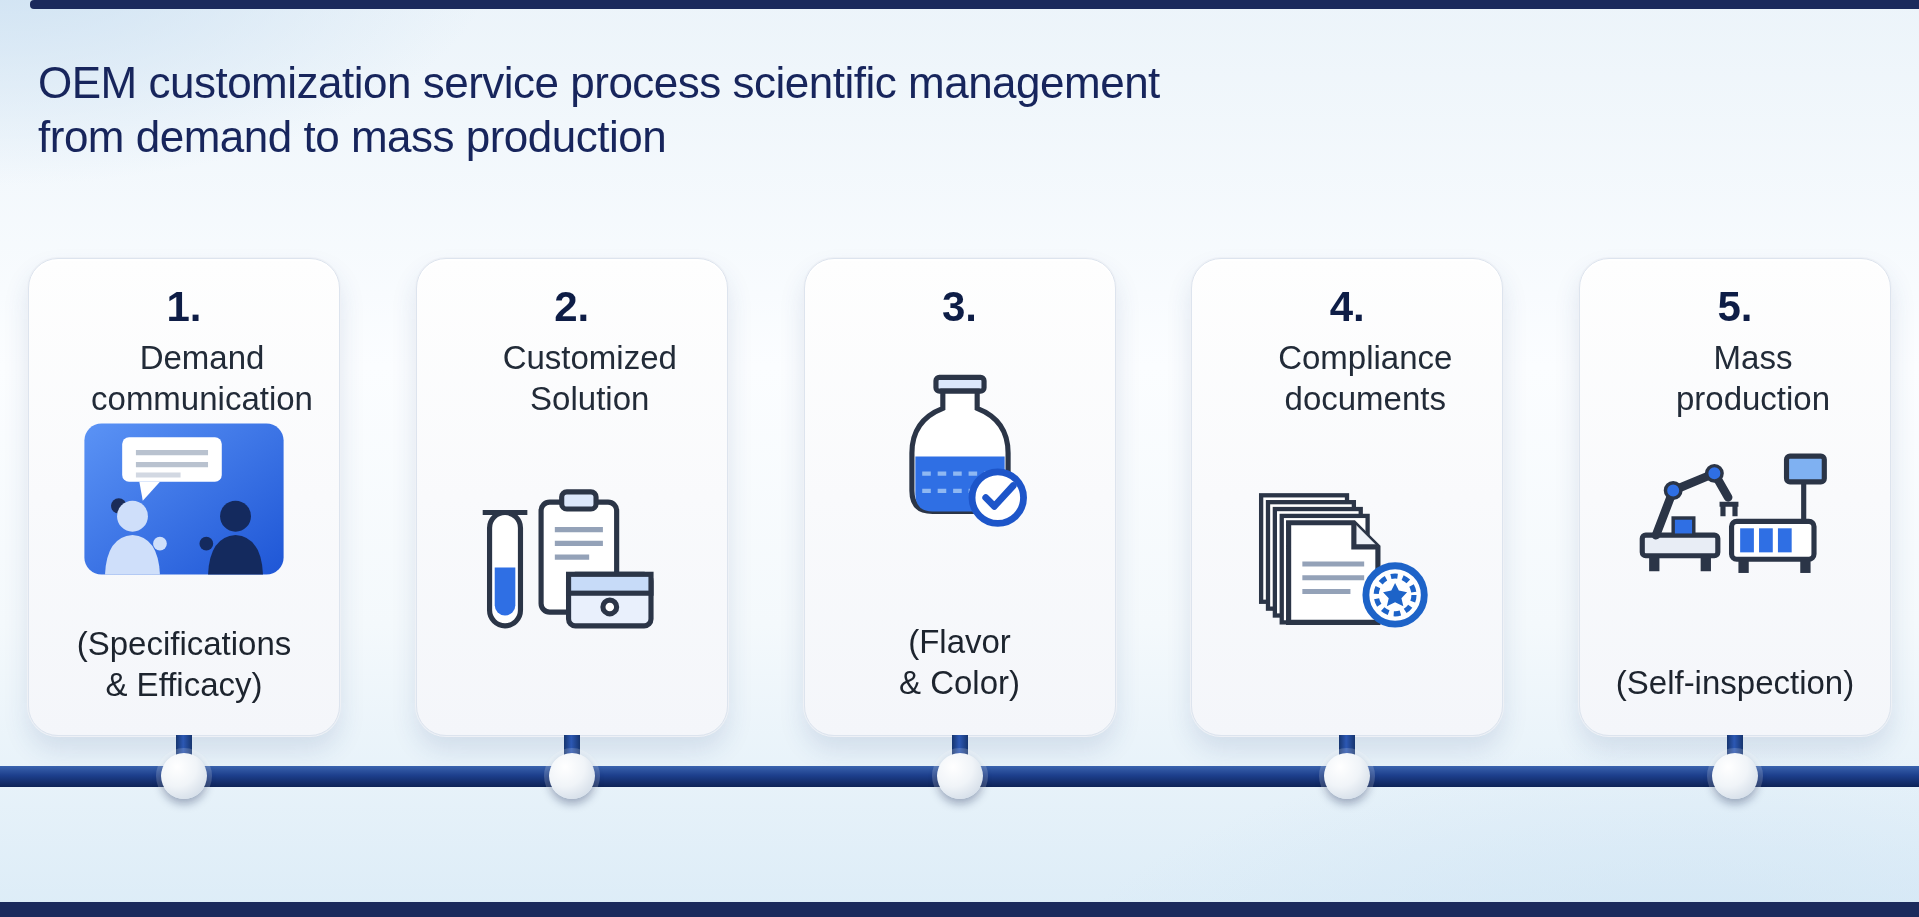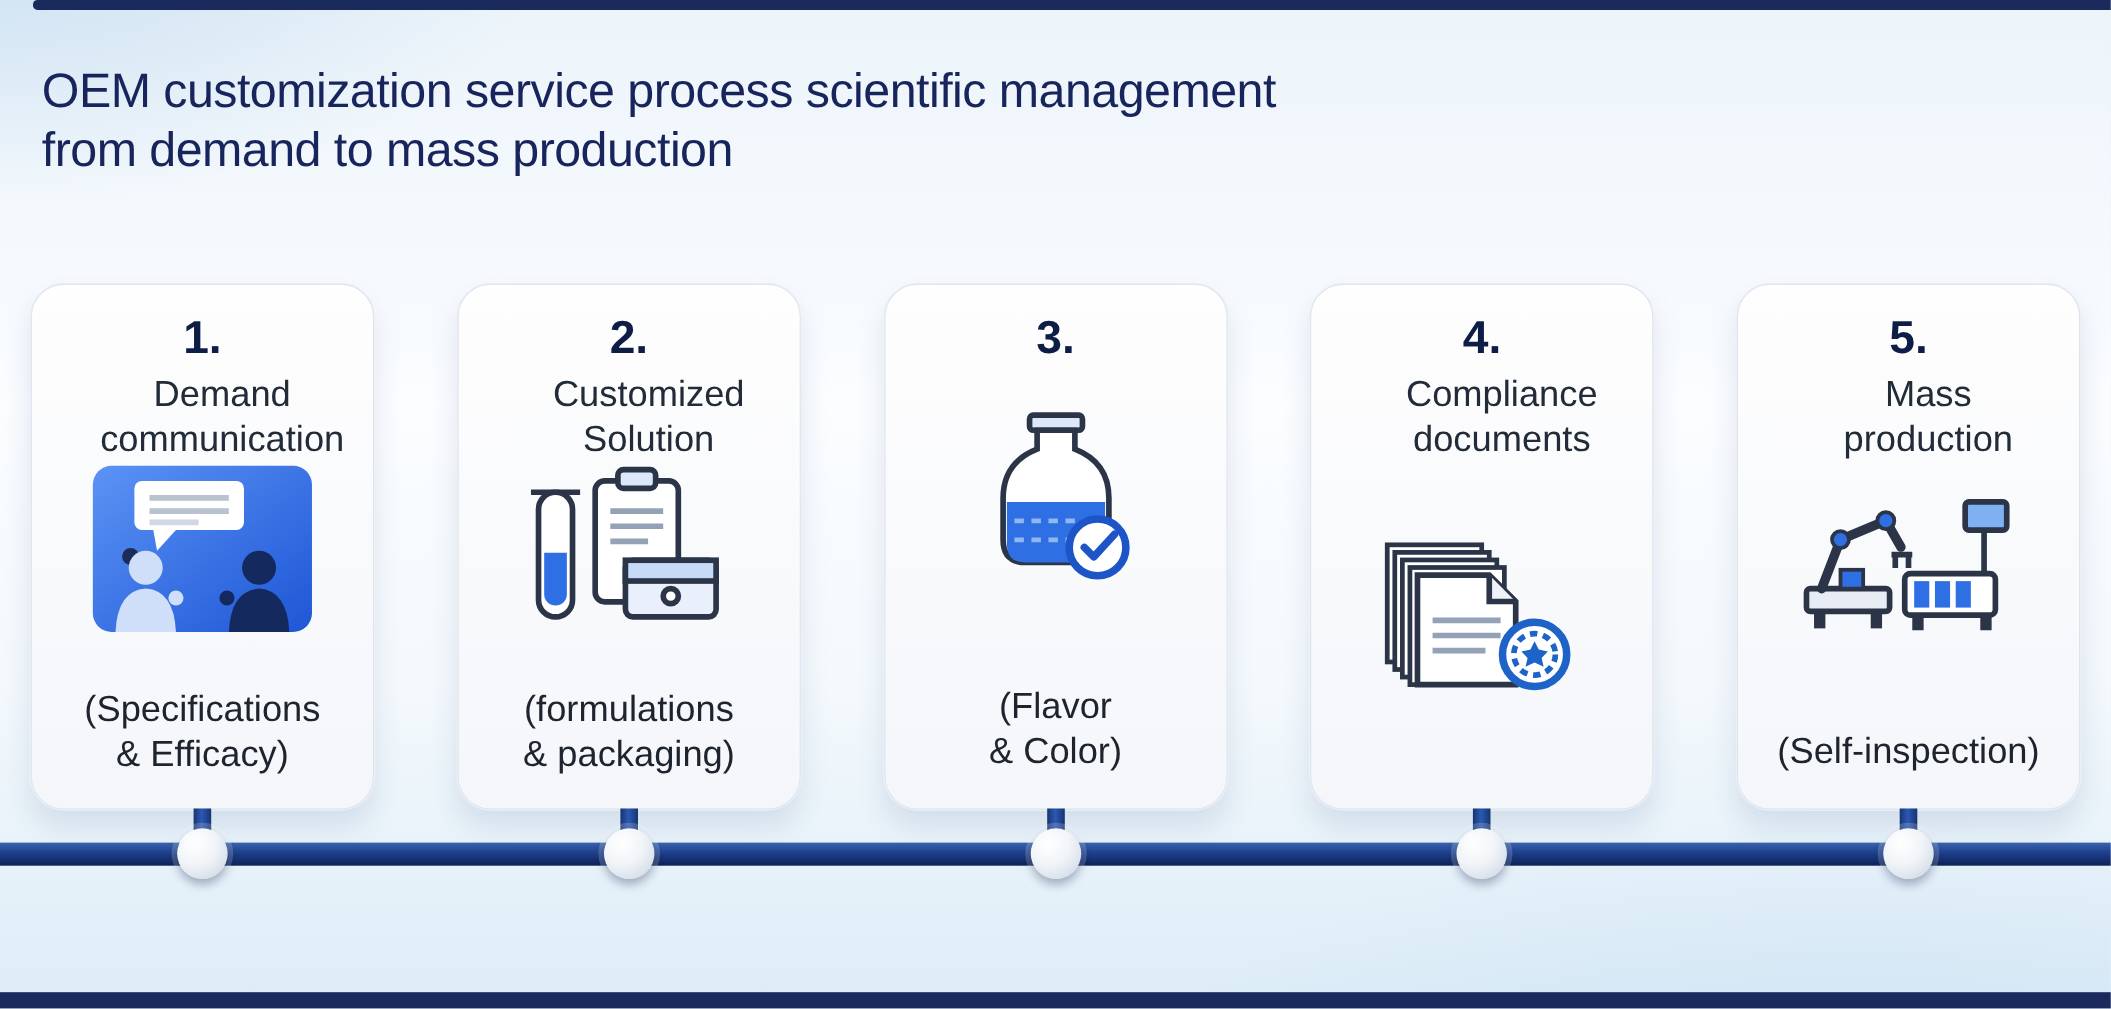--- a/index.html
+++ b/index.html
@@ -136,22 +136,20 @@
           <line x1="50" y1="34" x2="78" y2="34" stroke="#94a2b8" stroke-width="3"></line>
           <line x1="50" y1="42" x2="70" y2="42" stroke="#94a2b8" stroke-width="3"></line>
           <rect x="58" y="52" width="48" height="30" rx="4" fill="#e9f0fc" stroke="#2b3547" stroke-width="3"></rect>
           <rect x="58" y="52" width="48" height="11" fill="#c7dbf8" stroke="#2b3547" stroke-width="3"></rect>
           <circle cx="82" cy="71" r="4" fill="#ffffff" stroke="#2b3547" stroke-width="3"></circle>
           <rect x="12" y="16" width="18" height="66" rx="9" fill="#ffffff" stroke="#2b3547" stroke-width="3"></rect>
           <path d="M15,48 h12 v22 a6,6 0 0 1 -12,0 Z" fill="#2f6fe4"></path>
           <line x1="8" y1="16" x2="34" y2="16" stroke="#2b3547" stroke-width="3"></line>
         </svg>
       </div>
-      <div class="card-sub">(formulations
-&amp; packaging)</div>
       <div class="stem"></div>
       <div class="node"></div>
     </div>
 
     <div class="card">
       <div class="num">3.</div>
       <div class="icon-wrap">
         <svg viewBox="0 0 120 92" xmlns="http://www.w3.org/2000/svg">
           <rect x="46" y="2" width="28" height="8" rx="2" fill="#dbe7fb" stroke="#2b3547" stroke-width="3"></rect>
           <path d="M50,10 v10 q-18,7 -18,26 v22 q0,12 12,12 h32 q12,0 12,-12 v-22 q0,-19 -18,-26 v-10 Z" fill="#ffffff" stroke="#2b3547" stroke-width="3"></path>

